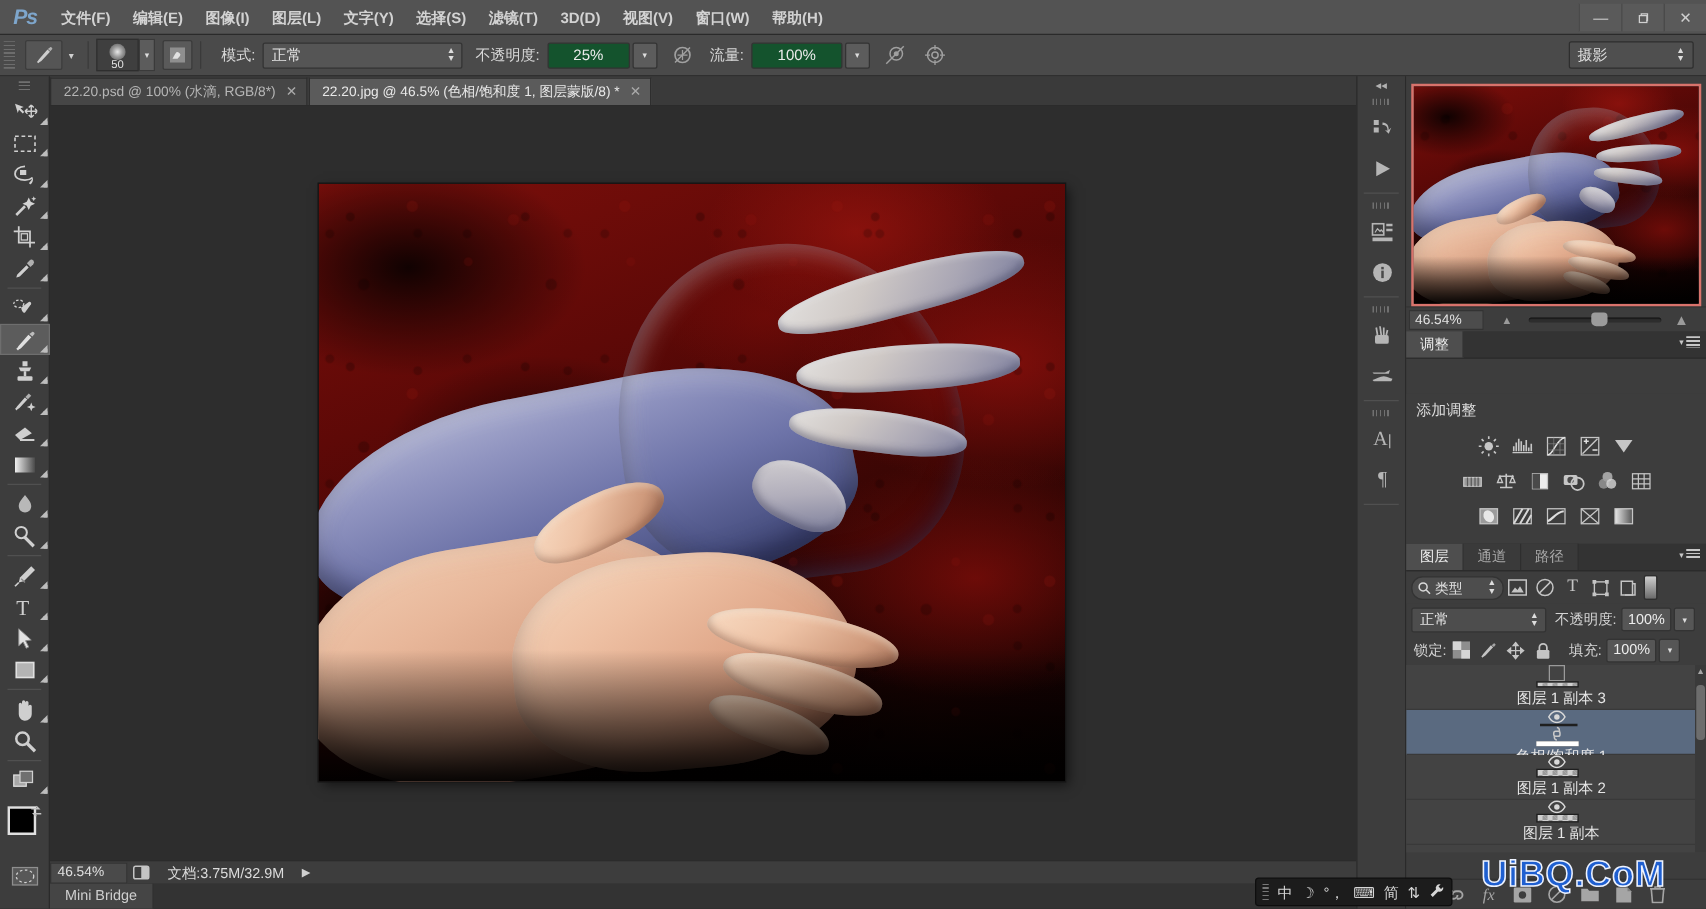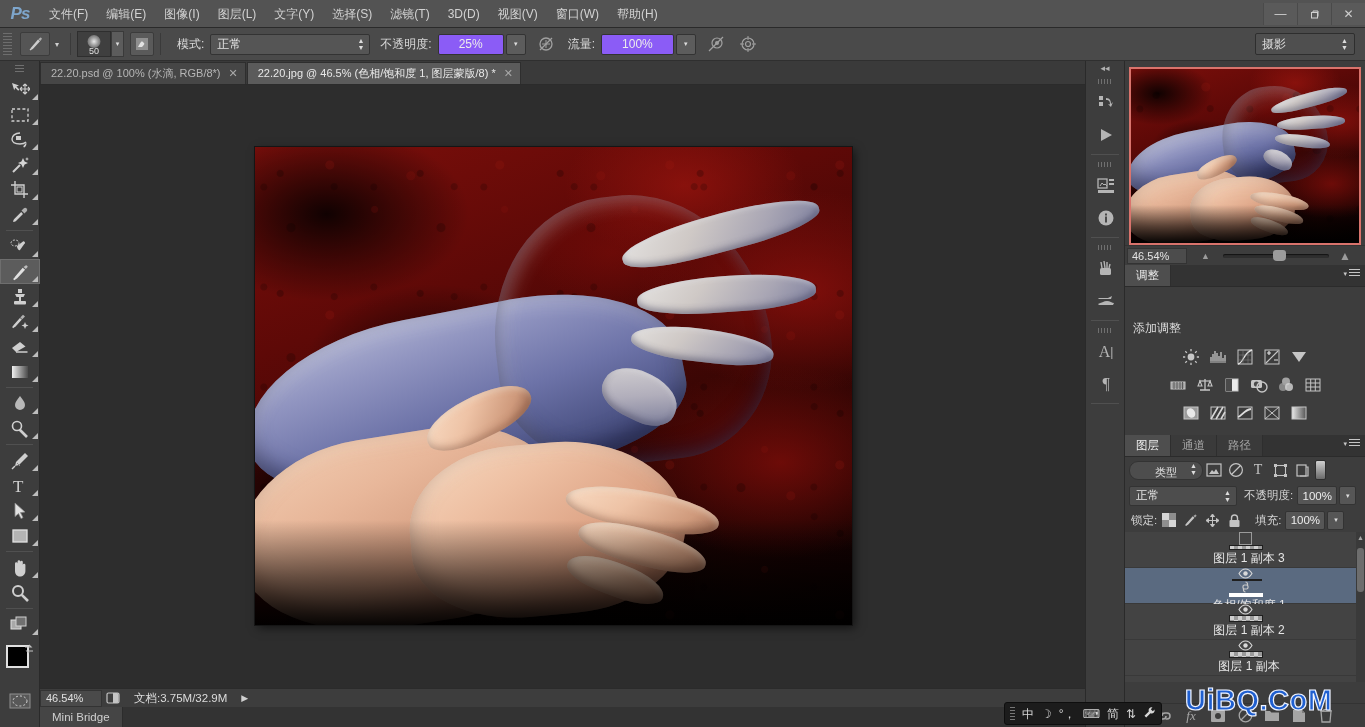--- a/index.html
+++ b/index.html
@@ -64,21 +64,21 @@
   .panelicon { width:24px; height:24px; margin-left:6px; display:flex; align-items:center;
     justify-content:center; background:#5a5a5a; border:1px solid #3b3b3b; border-radius:2px; }
   .optlabel { font-size:12px; color:#d8d8d8; margin-left:10px; white-space:nowrap; }
   .select-box {
     height:21px; background:#555; border:1px solid #333; border-radius:2px;
     display:flex; align-items:center; padding:0 6px; color:#e2e2e2; font-size:12px;
     margin-left:6px; position:relative;
   }
   .select-box .arrows { position:absolute; right:5px; font-size:7px; line-height:7px; color:#ddd; text-align:center; }
   .numfield {
-    height:21px; background:#8b5cf6; border:1px solid #333; border-radius:2px;
+    height:21px; background:#14532d; border:1px solid #333; border-radius:2px;
     display:flex; align-items:center; justify-content:center; color:#ececec;
     font-size:12px; margin-left:6px; padding:0 20px; min-width:40px;
   }
   .dropbtn { width:20px; height:21px; background:#5c5c5c; border:1px solid #333;
     margin-left:2px; display:flex; align-items:center; justify-content:center;
     color:#ddd; font-size:7px; border-radius:2px; }
   .airbrush { width:24px; height:24px; margin-left:8px; display:flex;
     align-items:center; justify-content:center; opacity:.75; }
   .ws-select {
     position:absolute; right:10px; width:100px; height:22px; background:#4f4f4f;
@@ -276,21 +276,20 @@
   .adj-ic { width:24px; height:22px; display:flex; align-items:center; justify-content:center;
     border-radius:2px; }
 
   .lay-toolrow {
     height:26px; display:flex; align-items:center; padding:0 4px; gap:0; background:#3d3d3d;
   }
   .filtersel {
     width:74px; height:19px; background:#4d4d4d; border:1px solid #333; border-radius:9px;
     display:flex; align-items:center; padding:0 4px; gap:3px; font-size:11px; color:#e0e0e0;
     position:relative;
-    flex-direction:column;
   }
   .filtersel .arrs { position:absolute; right:5px; font-size:7px; line-height:7px; color:#ddd; text-align:center; }
   .ficon { width:22px; height:20px; display:flex; align-items:center; justify-content:center; }
   .ftoggle { width:11px; height:20px; margin-left:2px;
     background:linear-gradient(to bottom,#d0d0d0,#6a6a6a); border:1px solid #2e2e2e; border-radius:2px; }
   .lay-moderow { height:25px; display:flex; align-items:center; padding:0 4px; gap:0; }
   .modesel {
     width:108px; height:20px; background:#4d4d4d; border:1px solid #333; border-radius:2px;
     display:flex; align-items:center; padding:0 6px; font-size:11.5px; color:#e4e4e4; position:relative;
   }
@@ -370,21 +369,21 @@
     letter-spacing:.5px;
   }
 </style>
 </head>
 <body>
 
 <div class="app">
 
   <div class="menubar">
     <div class="ps-logo">Ps</div>
-    <div id="menu-items" style="display:flex;">
+    <div id="menu-items" style="display:flex;font-weight:bold;">
         <div class="menu-item">文件(F)</div>
         <div class="menu-item">编辑(E)</div>
         <div class="menu-item">图像(I)</div>
         <div class="menu-item">图层(L)</div>
         <div class="menu-item">文字(Y)</div>
         <div class="menu-item">选择(S)</div>
         <div class="menu-item">滤镜(T)</div>
         <div class="menu-item">3D(D)</div>
         <div class="menu-item">视图(V)</div>
         <div class="menu-item">窗口(W)</div>

